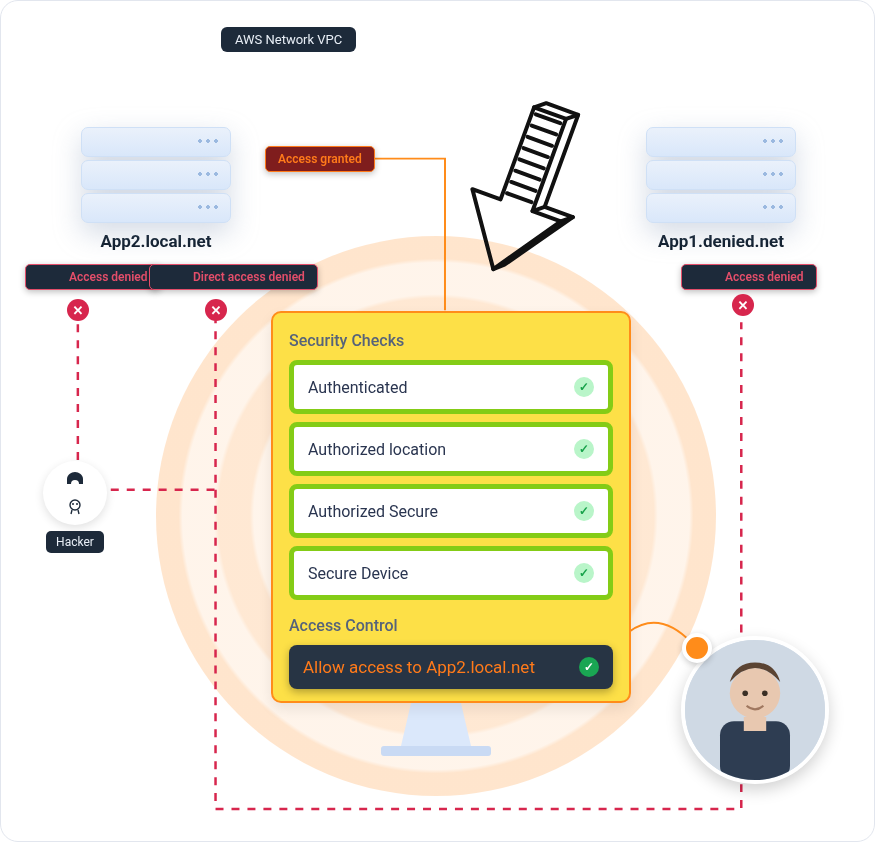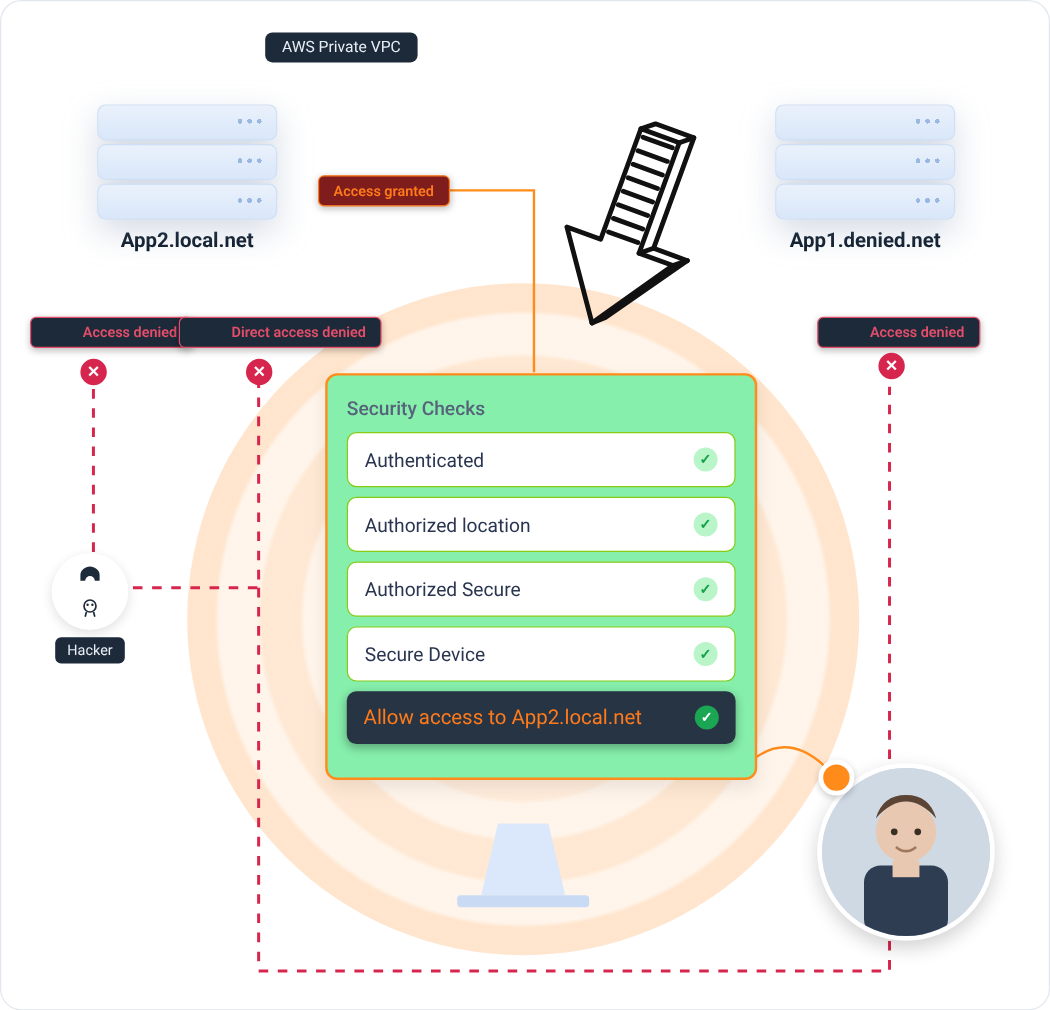--- a/index.html
+++ b/index.html
@@ -1,37 +1,37 @@
 <!DOCTYPE html>
 <html><head>
 <meta charset="utf-8">
 <style>
   html,body{margin:0;padding:0;background:#fff;font-family:-apple-system,BlinkMacSystemFont,"Segoe UI",Roboto,Helvetica,Arial,sans-serif;}
   .canvas{position:relative;width:875px;height:842px;margin:auto;border:1px solid #e2e6ee;border-radius:18px;box-sizing:border-box;overflow:hidden;}
   
   .zone-label{position:absolute;background:#1d2a3a;color:#e8eef6;font-size:13px;padding:5px 14px;border-radius:6px;}
   
-  .server{position:absolute;width:150px;}
+  .server{position:absolute;width:150px;margin-top:40px;}
   .server-box{display:flex;flex-direction:column;gap:3px;filter:drop-shadow(0 10px 14px rgba(130,150,180,.35));}
   .server-row{height:28px;background:linear-gradient(#eaf1fb,#d9e7fa);border:1px solid #cfe0f6;border-radius:7px;position:relative;}
   .server-row::after{content:"";position:absolute;top:9px;right:10px;width:24px;height:8px;background:radial-gradient(circle at 4px 4px,#9bb9e0 2px,transparent 2px),radial-gradient(circle at 12px 4px,#9bb9e0 2px,transparent 2px),radial-gradient(circle at 20px 4px,#9bb9e0 2px,transparent 2px);}
   .server-cap{font-weight:700;font-size:17px;color:#0d1b2a;text-align:center;margin-top:8px;}
   
   .chip{position:absolute;padding:5px 12px;font-size:12px;font-weight:600;border-radius:5px;box-shadow:0 2px 6px rgba(0,0,0,.25);}
   .chip.granted{background:#7f1d1d;color:#ff7a1a;border:1px solid #ff7a1a;}
   .chip.denied{background:#1d2a3a;color:#e44e6a;border:1px solid #e44e6a;padding-left:43px;}
   
   .xmark{position:absolute;width:22px;height:22px;background:#d7264d;border-radius:50%;display:flex;align-items:center;justify-content:center;color:#fff;font-size:13px;font-weight:700;}
   
   .radial{position:absolute;left:155px;top:235px;width:560px;height:560px;border-radius:50%;
     background:radial-gradient(circle,rgba(255,152,56,.10) 0 30%,rgba(255,152,56,.18) 31% 38%,rgba(255,152,56,.10) 39% 46%,rgba(255,152,56,.22) 47% 55%,rgba(255,152,56,.10) 56% 64%,rgba(255,152,56,.25) 65% 75%,rgba(255,152,56,.08) 76% 100%);}
   
-  .card{position:absolute;left:270px;top:310px;width:360px;background:#86efac;border:2px solid #ff8c1a;border-radius:10px;padding:18px 16px 28px;box-sizing:border-box;box-shadow:0 6px 14px rgba(0,0,0,.08);}
+  .card{position:absolute;left:270px;top:310px;width:360px;background:#fde047;border:2px solid #ff8c1a;border-radius:10px;padding:18px 16px 12px;box-sizing:border-box;box-shadow:0 6px 14px rgba(0,0,0,.08);}
   .card h3{margin:0 0 10px;font-size:16px;font-weight:500;color:#56637a;}
-  .check-row{display:flex;align-items:center;justify-content:space-between;background:#fff;border:1px solid #84cc16;border-radius:8px;padding:12px 14px;margin-bottom:8px;font-size:16px;color:#2a3550;}
+  .check-row{display:flex;align-items:center;justify-content:space-between;background:#fff;border:5px solid #84cc16;border-radius:8px;padding:12px 14px;margin-bottom:8px;font-size:16px;color:#2a3550;}
   .tick{width:20px;height:20px;border-radius:50%;background:#b9f5c9;display:flex;align-items:center;justify-content:center;color:#17a24a;font-size:12px;font-weight:700;}
   .card h3.second{margin-top:16px;}
   .allow-bar{display:flex;align-items:center;justify-content:space-between;background:#273444;color:#ff7a1a;font-size:17px;padding:12px 14px;border-radius:8px;box-shadow:0 3px 8px rgba(0,0,0,.3);}
   .allow-bar .tick{background:#1aa653;color:#fff;}
   
   .hacker{position:absolute;left:42px;top:460px;text-align:center;}
   .hacker-circle{width:64px;height:64px;background:#fff;border-radius:50%;box-shadow:0 3px 10px rgba(0,0,0,.12);display:flex;flex-direction:column;align-items:center;justify-content:center;gap:2px;}
   .hacker-label{display:inline-block;background:#1d2a3a;color:#e8eef6;font-size:12px;padding:4px 10px;border-radius:5px;margin-top:6px;}
   
   .avatar{position:absolute;left:680px;top:635px;width:140px;height:140px;border-radius:50%;background:#d3dee9;border:4px solid #fff;box-shadow:0 6px 16px rgba(0,0,0,.18);overflow:hidden;}
@@ -64,21 +64,21 @@
 
     <path d="M630 632 Q660 610 692 643" stroke="#ff8c1a" stroke-width="2" fill="none"></path>
 
     <path d="M77 460 L77 320" stroke="#d7264d" stroke-width="2.5" stroke-dasharray="8 8" fill="none"></path>
 
     <path d="M110 490 L215 490 L215 320" stroke="#d7264d" stroke-width="2.5" stroke-dasharray="8 8" fill="none"></path>
 
     <path d="M215 490 L215 810 L742 810 L742 322" stroke="#d7264d" stroke-width="2.5" stroke-dasharray="8 8" fill="none"></path>
   </svg>
 
-  <div class="zone-label" style="left:220px;top:26px">AWS Private VPC</div>
+  <div class="zone-label" style="left:220px;top:26px">AWS Network VPC</div>
 
   <div class="server" style="left:80px;top:86px">
     <div class="server-box">
       <div class="server-row"></div>
         <div class="server-row"></div>
         <div class="server-row"></div>
     </div>
     <div class="server-cap">App2.local.net</div>
   </div>
   <div class="server" style="left:645px;top:86px">
@@ -131,20 +131,21 @@
       <span class="tick">✓</span>
     </div>
     <div class="check-row">
       <span>Authorized Secure</span>
       <span class="tick">✓</span>
     </div>
     <div class="check-row">
       <span>Secure Device</span>
       <span class="tick">✓</span>
     </div>
+    <h3 class="second">Access Control</h3>
     <div class="allow-bar">
       <span>Allow access to App2.local.net</span>
       <span class="tick">✓</span>
     </div>
   </div>
 
   <div class="hacker">
     <div class="hacker-circle">
       <svg width="30" height="26" viewBox="0 0 30 26">
           <path d="M15 2c-4 0-8 3-8 7v5h16v-5c0-4-4-7-8-7z" fill="#1d2a3a"></path>

